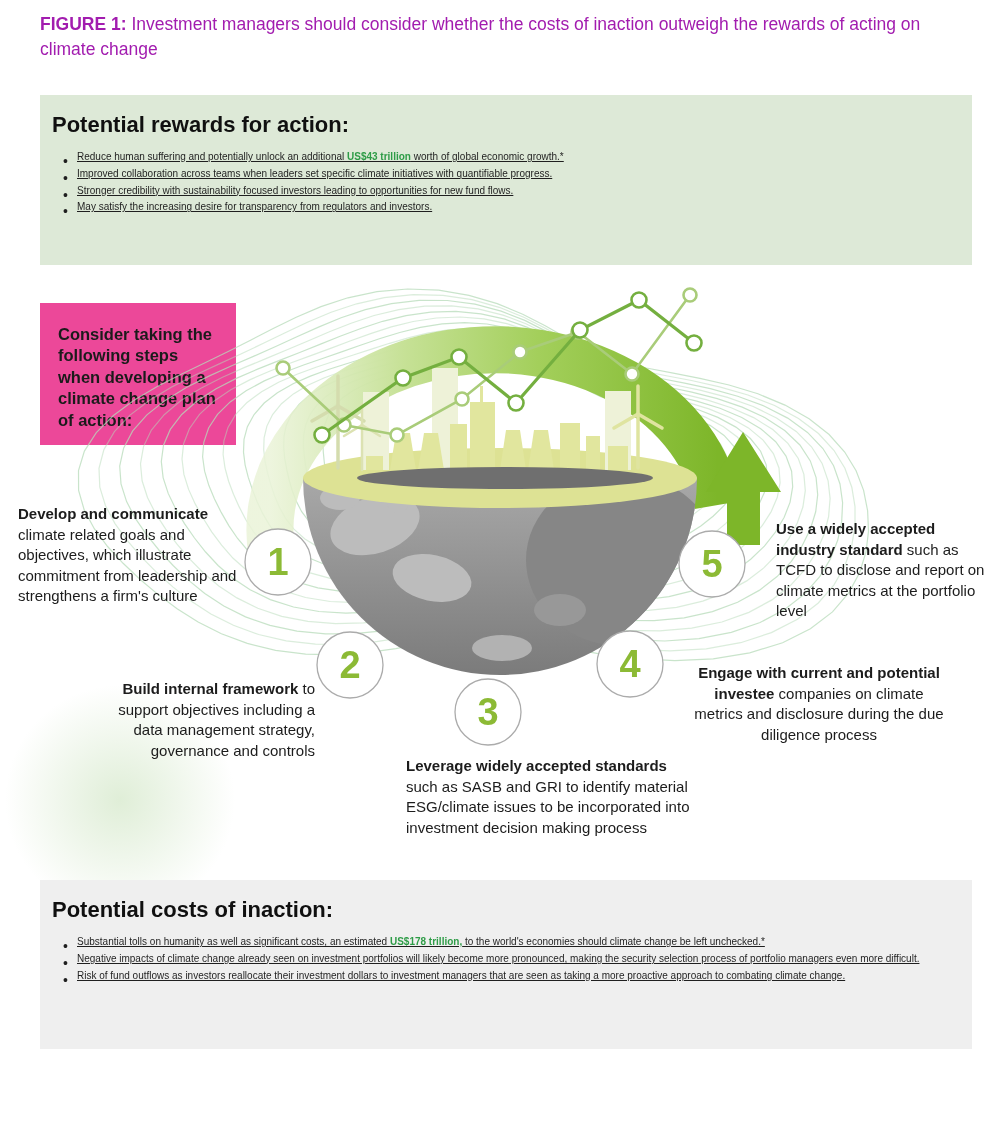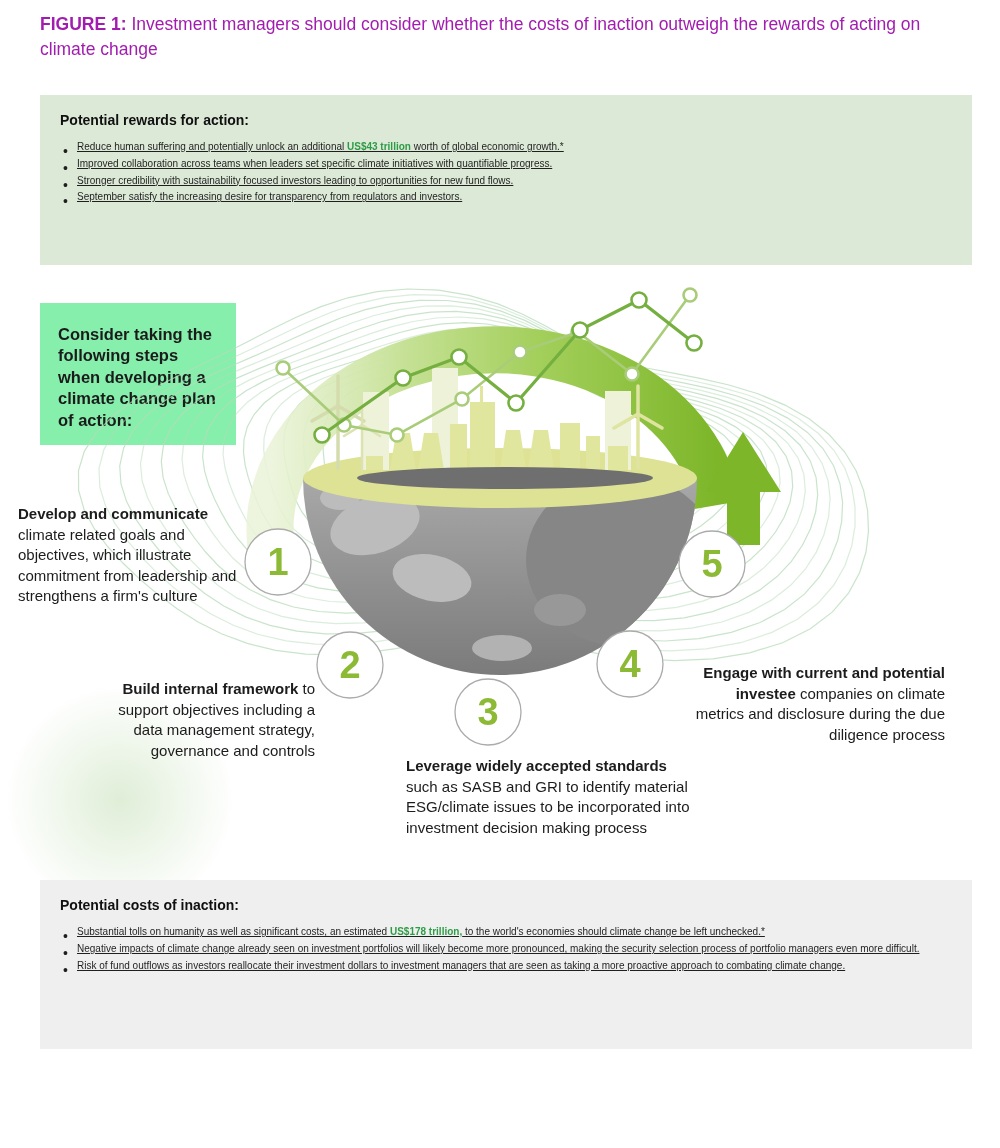--- a/index.html
+++ b/index.html
@@ -8,39 +8,39 @@
     font-family:"Liberation Sans", sans-serif; background:#ffffff;
   }
   .fig-title {
     position:absolute; left:40px; top:12px; width:910px;
     font-size:17.5px; line-height:1.4; color:#a21caf;
   }
   .fig-title b { font-weight:bold; }
   .box { position:absolute; left:40px; width:932px; box-sizing:border-box; }
   .box-rewards { top:95px; height:170px; background:#dde9d7; }
   .box-costs   { top:880px; height:169px; background:#efefef; }
-  .box h2 { margin:0; padding:17px 20px 9px 20px; font-size:14px; color:#101010; }
+  .box h2 { margin:0; padding:17px 20px 9px 12px; font-size:22px; color:#101010; }
   .box ul { list-style:none; margin:0; padding:2px 26px 0 22px; }
   .box li {
     position:relative; padding-left:15px; font-size:10px;
     line-height:1.58; color:#1f1f1f; margin-bottom:1px;text-decoration:underline;
   }
   .box li::before { content:"\2022"; position:absolute; left:1px; top:1px; font-size:14px; color:#1f1f1f; }
   .hl { color:#2e9c47; font-weight:bold; }
   .consider-box {
     position:absolute; left:40px; top:303px; width:196px; height:142px;
-    background:#86efac; box-sizing:border-box; padding:21px 16px 0 18px;
+    background:#ec4899; box-sizing:border-box; padding:21px 16px 0 18px;
   }
   .consider-box .txt { font-size:16.5px; font-weight:bold; line-height:1.3; color:#1b1b1b; }
   .step { position:absolute; font-size:15px; line-height:1.37; color:#1c1c1c; }
   .step b { font-weight:bold; }
   .step-1 { left:18px;  top:504px; width:222px; text-align:left; }
   .step-2 { left:93px;  top:679px; width:222px; text-align:right; }
   .step-3 { left:406px; top:756px; width:292px; text-align:left; }
-  .step-4 { left:693px; top:663px; width:252px; text-align:right; }
+  .step-4 { left:693px; top:663px; width:252px; text-align:center; }
   .step-5 { left:776px; top:519px; width:216px; text-align:left; }
   #art { position:absolute; left:0; top:280px; width:1000px; height:600px; }
   .footnote {
     position:absolute; left:40px; top:1097px; width:920px;
     font-size:11.5px; line-height:1.65; color:#1a1a1a;
   }
   .flink { color:#29abe2; text-decoration:underline; cursor:pointer; }
   .circle-num {
     font-family:"Liberation Sans", sans-serif; font-weight:bold;
     font-size:38px; fill:#8cba35;
@@ -54,21 +54,21 @@
   <div class="fig-title">
     <b>FIGURE 1:</b><span> Investment managers should consider whether the costs of inaction outweigh the rewards of acting on climate change</span>
   </div>
 
   <div class="box box-rewards">
     <h2>Potential rewards for action:</h2>
     <ul>
       <li><span>Reduce human suffering and potentially unlock an additional </span><span class="hl">US$43 trillion</span><span> worth of global economic growth.*</span></li>
       <li><span>Improved collaboration across teams when leaders set specific climate initiatives with quantifiable progress.</span></li>
       <li><span>Stronger credibility with sustainability focused investors leading to opportunities for new fund flows.</span></li>
-      <li><span>September satisfy the increasing desire for transparency from regulators and investors.</span></li>
+      <li><span>May satisfy the increasing desire for transparency from regulators and investors.</span></li>
     </ul>
   </div>
 
   <div class="consider-box">
     <div class="txt">Consider taking the following steps when developing a climate change plan of action:</div>
   </div>
 
   <svg id="art" viewBox="0 0 1000 600" aria-hidden="true">
     <defs>
       <linearGradient id="swooshGrad" x1="0" y1="0" x2="1" y2="0">
@@ -220,20 +220,23 @@
   </div>
   <div class="step step-3">
     <b>Leverage widely accepted standards</b><span> such as SASB and GRI to identify material ESG/climate issues to be incorporated into investment decision making process</span>
   </div>
   <div class="step step-2">
     <b>Build internal framework</b><span> to support objectives including a data management strategy, governance and controls</span>
   </div>
   <div class="step step-4">
     <b>Engage with current and potential investee</b><span> companies on climate metrics and disclosure during the due diligence process</span>
   </div>
+  <div class="step step-5">
+    <b>Use a widely accepted industry standard</b><span> such as TCFD to disclose and report on climate metrics at the portfolio level</span>
+  </div>
 
   <div class="box box-costs">
     <h2>Potential costs of inaction:</h2>
     <ul>
       <li><span>Substantial tolls on humanity as well as significant costs, an estimated </span><span class="hl">US$178 trillion,</span><span> to the world's economies should climate change be left unchecked.*</span></li>
       <li><span>Negative impacts of climate change already seen on investment portfolios will likely become more pronounced, making the security selection process of portfolio managers even more difficult.</span></li>
       <li><span>Risk of fund outflows as investors reallocate their investment dollars to investment managers that are seen as taking a more proactive approach to combating climate change.</span></li>
     </ul>
   </div>
 

